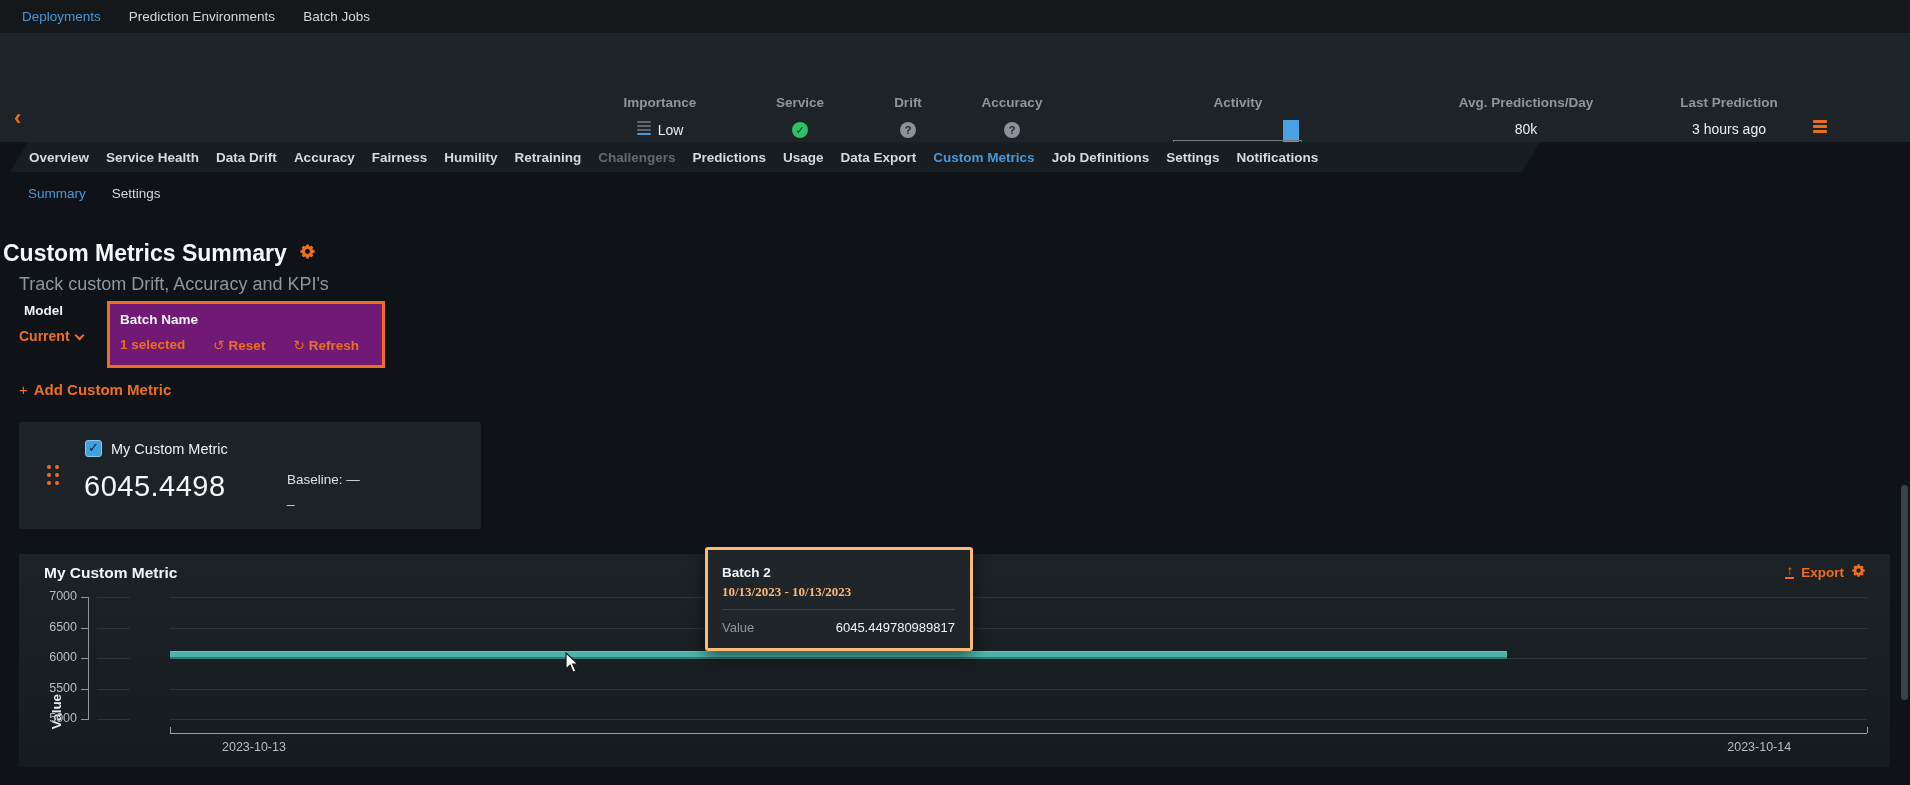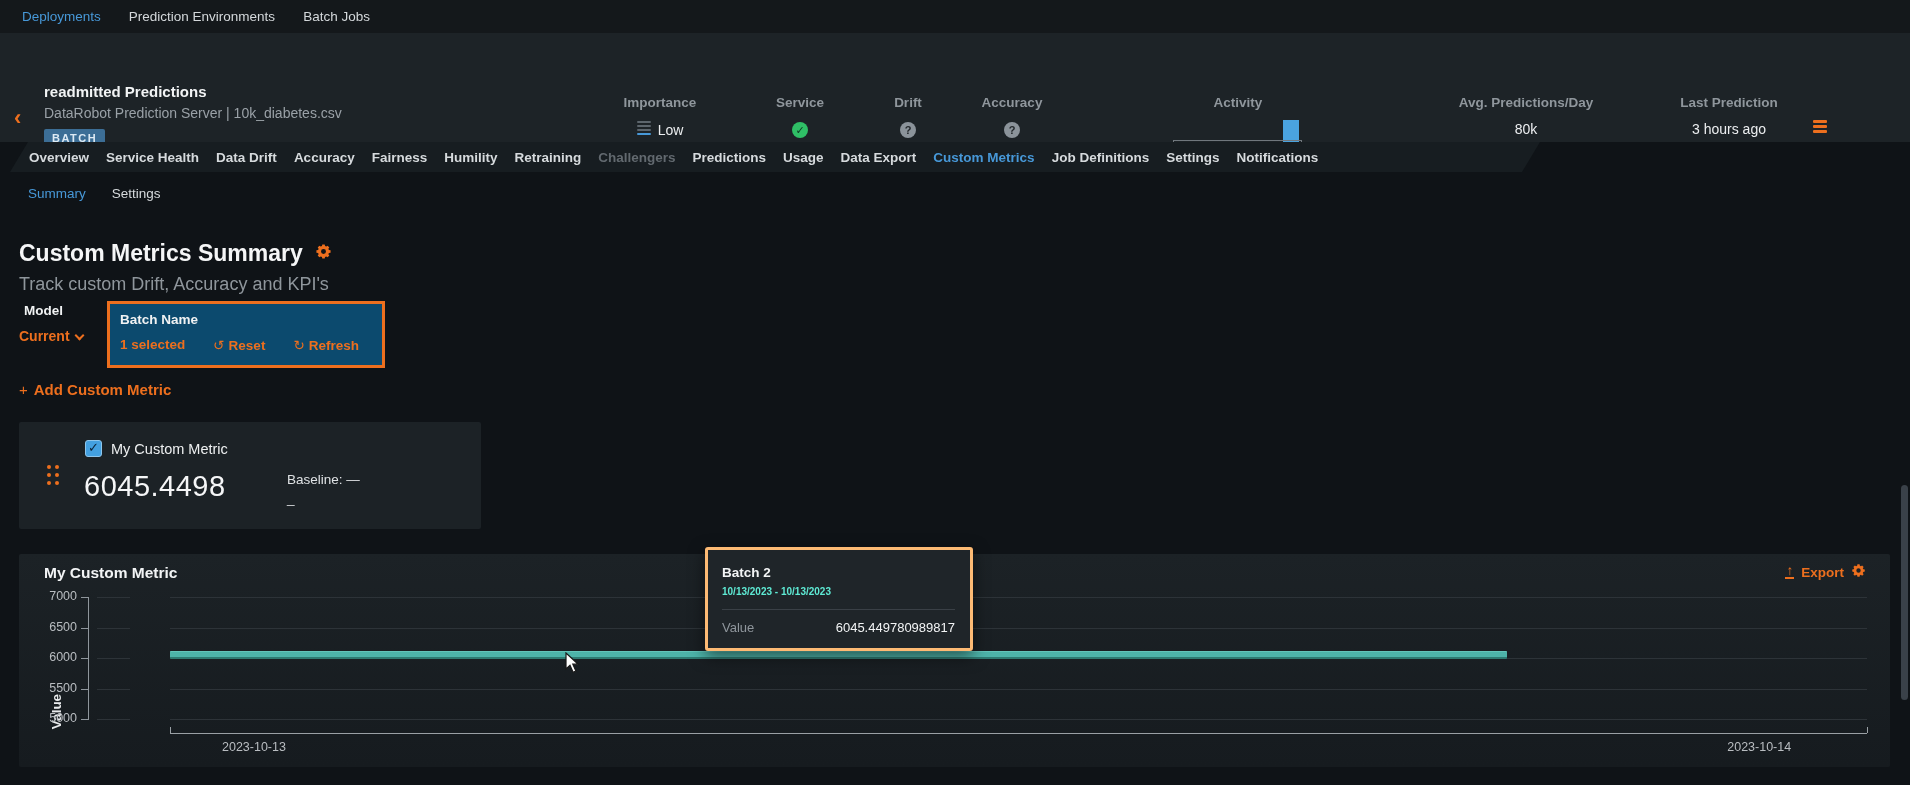--- a/index.html
+++ b/index.html
@@ -47,32 +47,32 @@
     display:flex; align-items:center; gap:17px; padding:0 40px 0 19px; }
   .tab { font-size:13.5px; font-weight:600; color:#d6dadd; white-space:nowrap; cursor:pointer; }
   .tab.active { color:#4798d8; }
   .tab.disabled { color:#62696f; cursor:default; }
 
   .subtabs { position:absolute; left:28px; top:186px; display:flex; gap:26px; }
   .subtab { font-size:13.5px; color:#d6dadd; cursor:pointer; }
   .subtab.active { color:#4798d8; }
 
   
-  .page-title-row { position:absolute; left:19px; top:240px; display:flex; align-items:center; gap:12px; }
+  .page-title-row { position:absolute; left:3px; top:240px; display:flex; align-items:center; gap:12px; }
   .page-title { font-size:23px; font-weight:700; color:#f5f6f7; }
   .page-subtitle { position:absolute; left:19px; top:274px; font-size:18px; color:#8f969c; }
   .gear { display:inline-block; cursor:pointer; }
 
   
   .model-filter { position:absolute; left:19px; top:303px; }
   .filter-label { font-size:13.5px; font-weight:700; color:#f0f2f3; margin-bottom:10px; }
   .model-filter .filter-label { margin-left:5px; }
   .filter-value { font-size:14px; font-weight:700; color:#ed6f1e; cursor:pointer; }
   .chev-down { display:inline-block; width:7px; height:7px; border-right:2px solid #ed6f1e; border-bottom:2px solid #ed6f1e; transform:rotate(45deg); vertical-align:2px; margin-left:6px; }
-  .batch-filter { position:absolute; left:107px; top:301px; width:278px; height:67px; border:3px solid #ed6f1e; padding:8px 10px 0; background:#0c4a6e; }
+  .batch-filter { position:absolute; left:107px; top:301px; width:278px; height:67px; border:3px solid #ed6f1e; padding:8px 10px 0; background:#701a75; }
   .batch-row { display:flex; gap:28px; margin-top:4px; }
   .batch-action { font-size:13.5px; font-weight:700; color:#ed6f1e; cursor:pointer; white-space:nowrap; }
   .batch-action .ico { margin-right:4px; font-weight:400; }
 
   .add-metric { position:absolute; left:19px; top:381px; font-size:15px; font-weight:700; color:#ed6f1e; cursor:pointer; }
   .add-metric .plus { margin-right:6px; font-weight:400; }
 
   
   .metric-card { position:absolute; left:19px; top:422px; width:462px; height:107px; background:#1c2226; border-radius:2px; }
   .drag-handle { position:absolute; left:47px; top:465px; display:grid; grid-template-columns:4px 4px; gap:4px; cursor:grab; }
@@ -95,46 +95,41 @@
   .y-axis-line { position:absolute; width:1px; background:#8f969c; }
   .grid-stub, .grid-line { position:absolute; height:1px; background:#2d3338; }
   .x-axis-line { position:absolute; height:1px; background:#9aa0a5; }
   .x-axis-endtick { position:absolute; width:1px; height:6px; background:#9aa0a5; }
   .xtick-label { position:absolute; font-size:12.5px; color:#b9bdc1; }
   .metric-bar { position:absolute; background:#4db3a9; border-top:1px solid #62c4ba; border-bottom:2px solid #2e7a72; border-radius:1px; cursor:pointer; }
 
   
   .tooltip { position:absolute; left:705px; top:547px; width:268px; height:104px; background:#1f2529; border:3px solid #fdba74; border-radius:3px; box-shadow:0 5px 16px rgba(0,0,0,0.55); padding:13px 15px 0 14px; z-index:20; }
   .tooltip-title { font-size:13.5px; font-weight:700; color:#f2f4f5; line-height:19px; }
-  .tooltip-range { font-size:10px; font-weight:700; color:#5eead4; line-height:19px; }
+  .tooltip-range { font-size:13px; font-weight:700; color:#fdba74; line-height:19px;font-family:Liberation Serif, serif; }
   .tooltip-divider { height:1px; background:#3a4046; margin:8px 0 10px; }
   .tooltip-row { display:flex; justify-content:space-between; font-size:13px; }
   .tooltip-row .k { color:#8f969c; }
   .tooltip-row .v { color:#f2f4f5; }
 
   .cursor { position:absolute; left:564px; top:652px; z-index:30; pointer-events:none; }
 
   .scrollbar-thumb { position:absolute; right:2px; top:485px; width:7px; height:215px; background:#3a4149; border-radius:4px; cursor:pointer; }
 </style>
 </head>
 <body>
 
 <div class="topnav">
   <span class="nav-item active">Deployments</span>
   <span class="nav-item">Prediction Environments</span>
   <span class="nav-item">Batch Jobs</span>
 </div>
 
 <div class="deploy-header">
   <span class="back-chevron">‹</span>
-  <div class="dh-titleblock">
-    <div class="dh-title">readmitted Predictions</div>
-    <div class="dh-subtitle">DataRobot Prediction Server | 10k_diabetes.csv</div>
-    <span class="dh-badge">BATCH</span>
-  </div>
 
   <div class="stat-label" style="left:600px;width:120px;">Importance</div>
   <div class="stat-value" style="left:600px;width:120px;">
     <span class="imp-icon"><i></i><i></i><i></i><i class="hl"></i></span><span>Low</span>
   </div>
 
   <div class="stat-label" style="left:750px;width:100px;">Service</div>
   <div class="stat-value" style="left:750px;width:100px;">
     <span class="status-dot ok">✓</span>
   </div>

